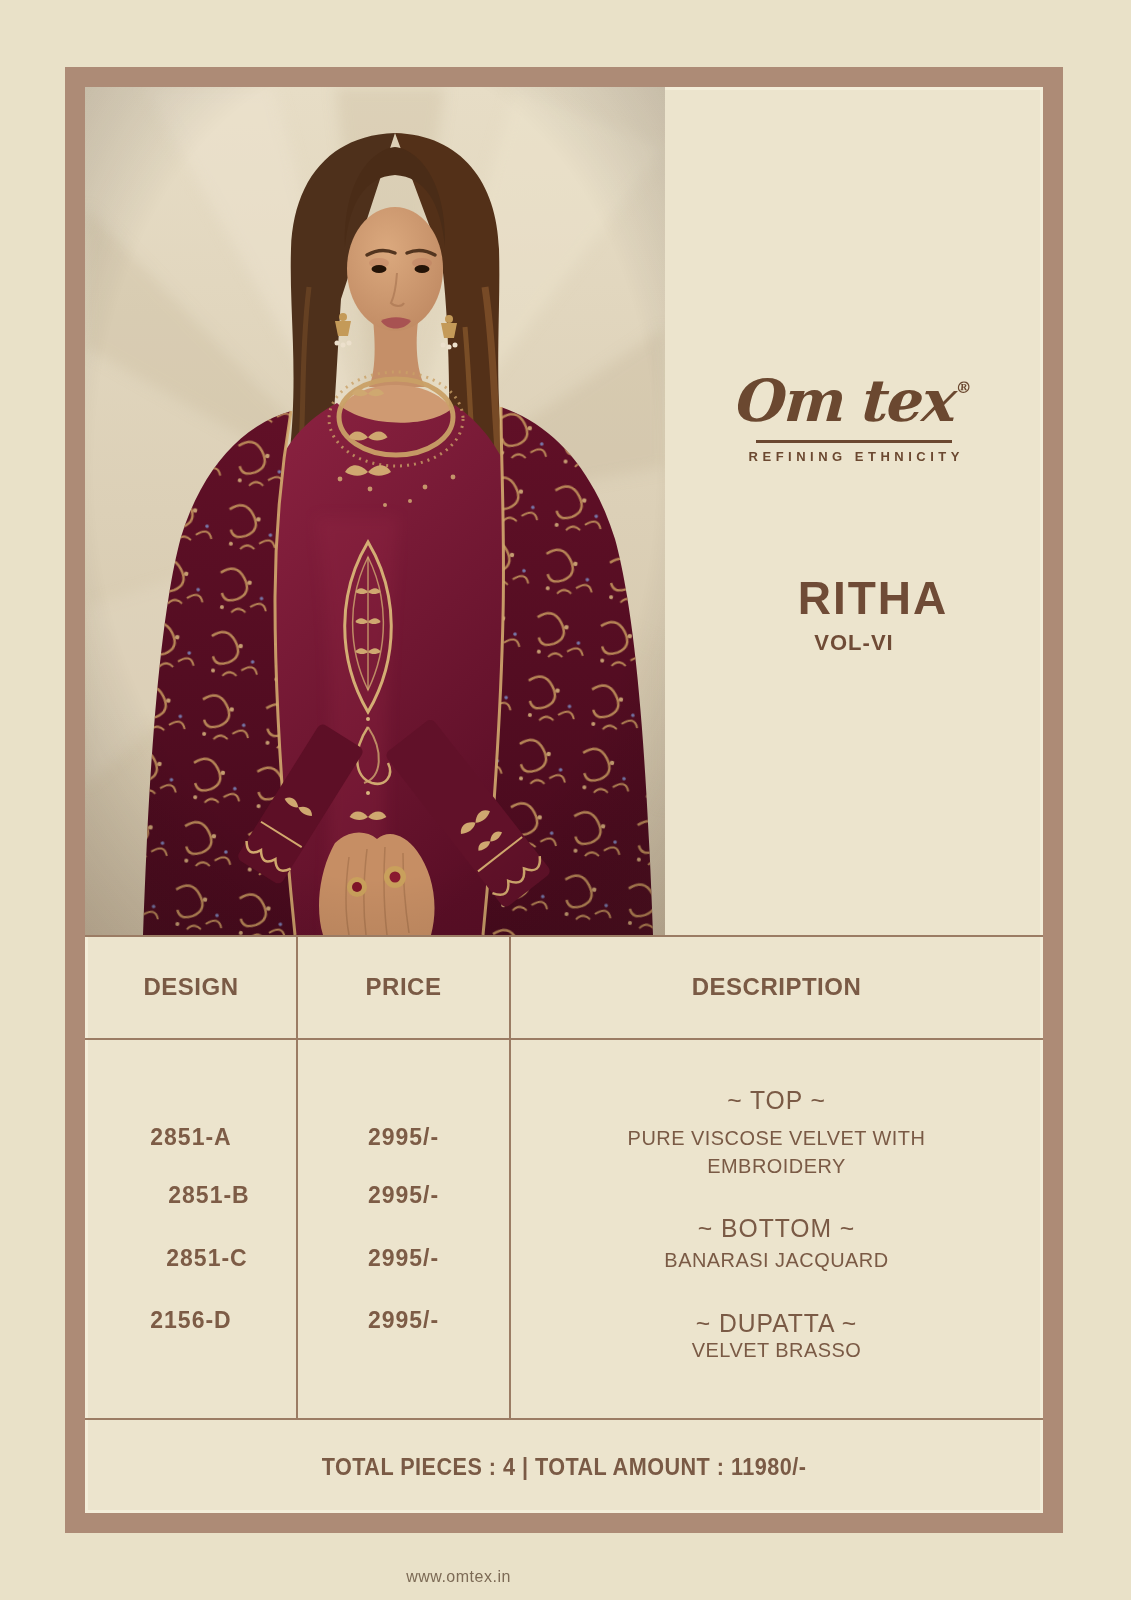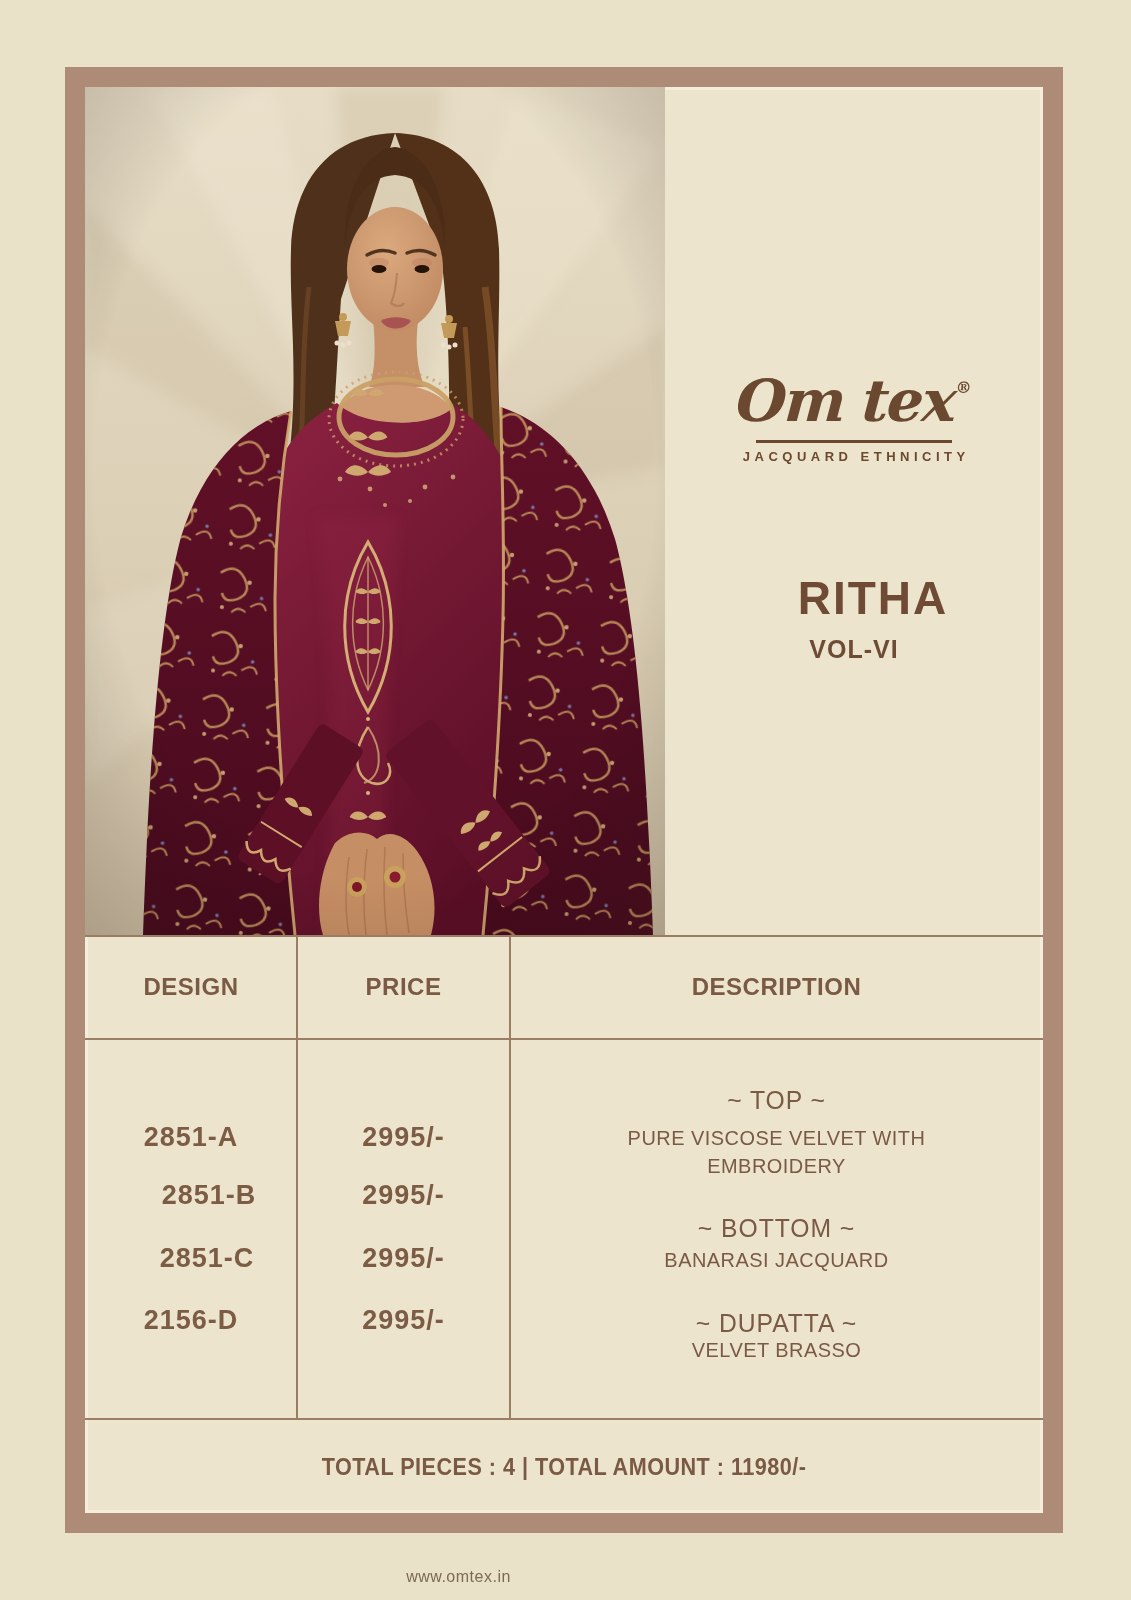--- a/index.html
+++ b/index.html
@@ -35,30 +35,30 @@
     font-size:58px;line-height:62px;letter-spacing:-2px;
     transform:skewX(-4deg);
   }
   .logo-script sup{font-size:16px;letter-spacing:0;vertical-align:28px;}
   .logo-rule{width:196px;height:3px;background:#6b4830;margin:8px auto 6px auto;}
   .logo-tagline{
     font-size:13px;font-weight:bold;letter-spacing:4.5px;color:#6b4830;text-indent:4.5px;
   }
   .title-block{position:absolute;left:0;top:488px;width:378px;text-align:center;color:#6f4b36;}
   .title-main{font-size:46px;font-weight:bold;letter-spacing:2px;line-height:46px;margin-left:38px;}
-  .title-vol{font-size:25px;font-weight:bold;letter-spacing:1px;line-height:28px;margin-top:14px;}
+  .title-vol{font-size:22px;font-weight:bold;letter-spacing:1px;line-height:28px;margin-top:8px;}
 
   
   .hline,.vline{position:absolute;background:#9b7c64;}
   .hline{height:2px;left:0;width:958px;}
   .vline{width:2px;}
   .cell{position:absolute;color:#7a5a45;text-align:center;font-weight:bold;}
   .th{top:848px;height:103px;display:flex;align-items:center;justify-content:center;
       font-size:24px;letter-spacing:.5px;}
-  .td{transform:translateY(-50%);font-size:27px;letter-spacing:1px;color:#7d5c46;}
+  .td{transform:translateY(-50%);font-size:23px;letter-spacing:1px;color:#7d5c46;}
   .desc-line{position:absolute;left:425px;width:533px;text-align:center;color:#7a5a45;
       transform:translateY(-50%) scaleX(.95);}
   .desc-heading{font-size:26px;letter-spacing:1px;}
   .desc-body{font-size:21px;letter-spacing:.5px;}
   .total-line{
     position:absolute;left:0;top:1380px;width:958px;text-align:center;
     transform:translateY(-50%) scaleX(.94);
     font-size:23px;font-weight:700;letter-spacing:.5px;color:#7a5a45;
   }
 
@@ -233,21 +233,21 @@
           </g>
 
           <rect width="580" height="848" fill="url(#vig)"></rect>
         </svg>
       </div>
 
       <div class="right-panel">
         <div class="logo-block">
           <div class="logo-script"><span>Om tex</span><sup>®</sup></div>
           <div class="logo-rule"></div>
-          <div class="logo-tagline">JACQUARD ETHNICITY</div>
+          <div class="logo-tagline">REFINING ETHNICITY</div>
         </div>
         <div class="title-block">
           <div class="title-main">RITHA</div>
           <div class="title-vol">VOL-VI</div>
         </div>
       </div>
 
       <div class="hline" style="top:848px"></div>
       <div class="hline" style="top:951px"></div>
       <div class="hline" style="top:1331px"></div>

